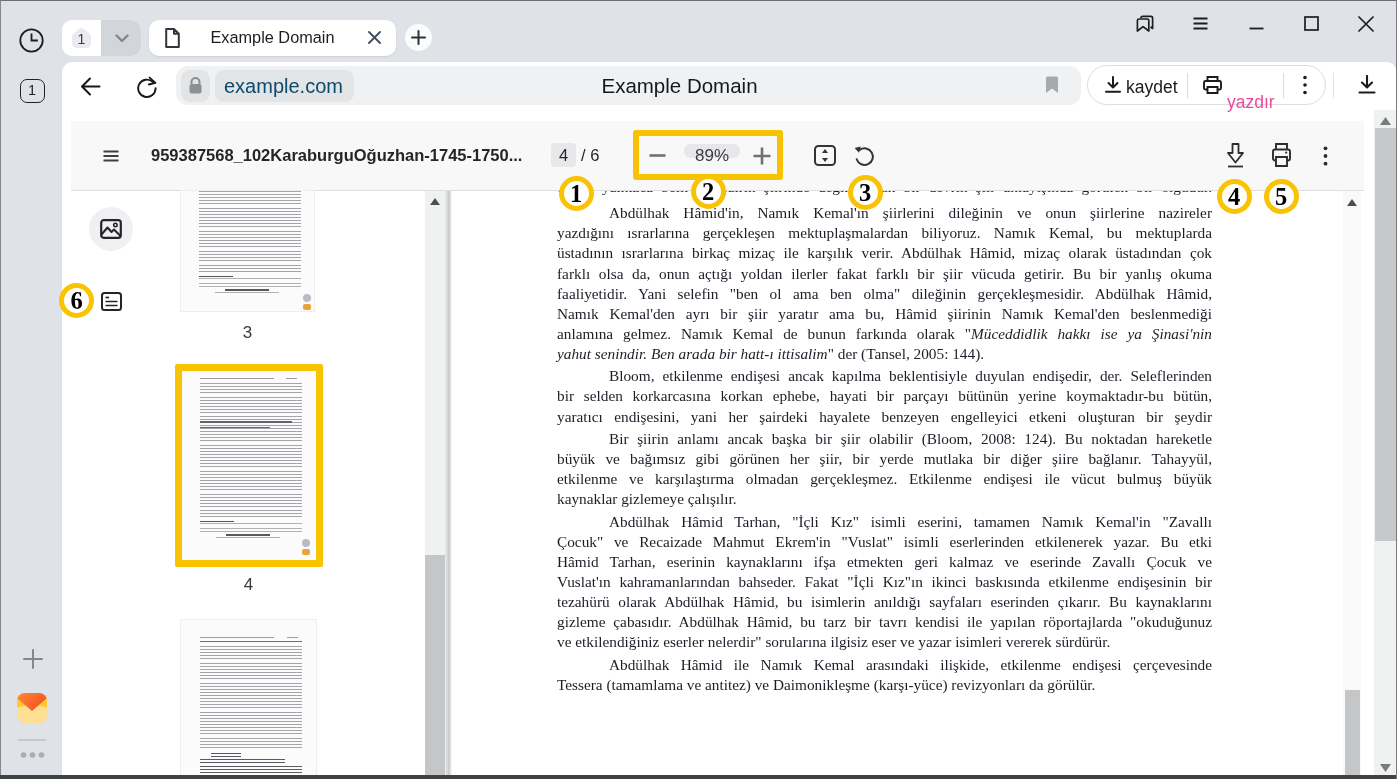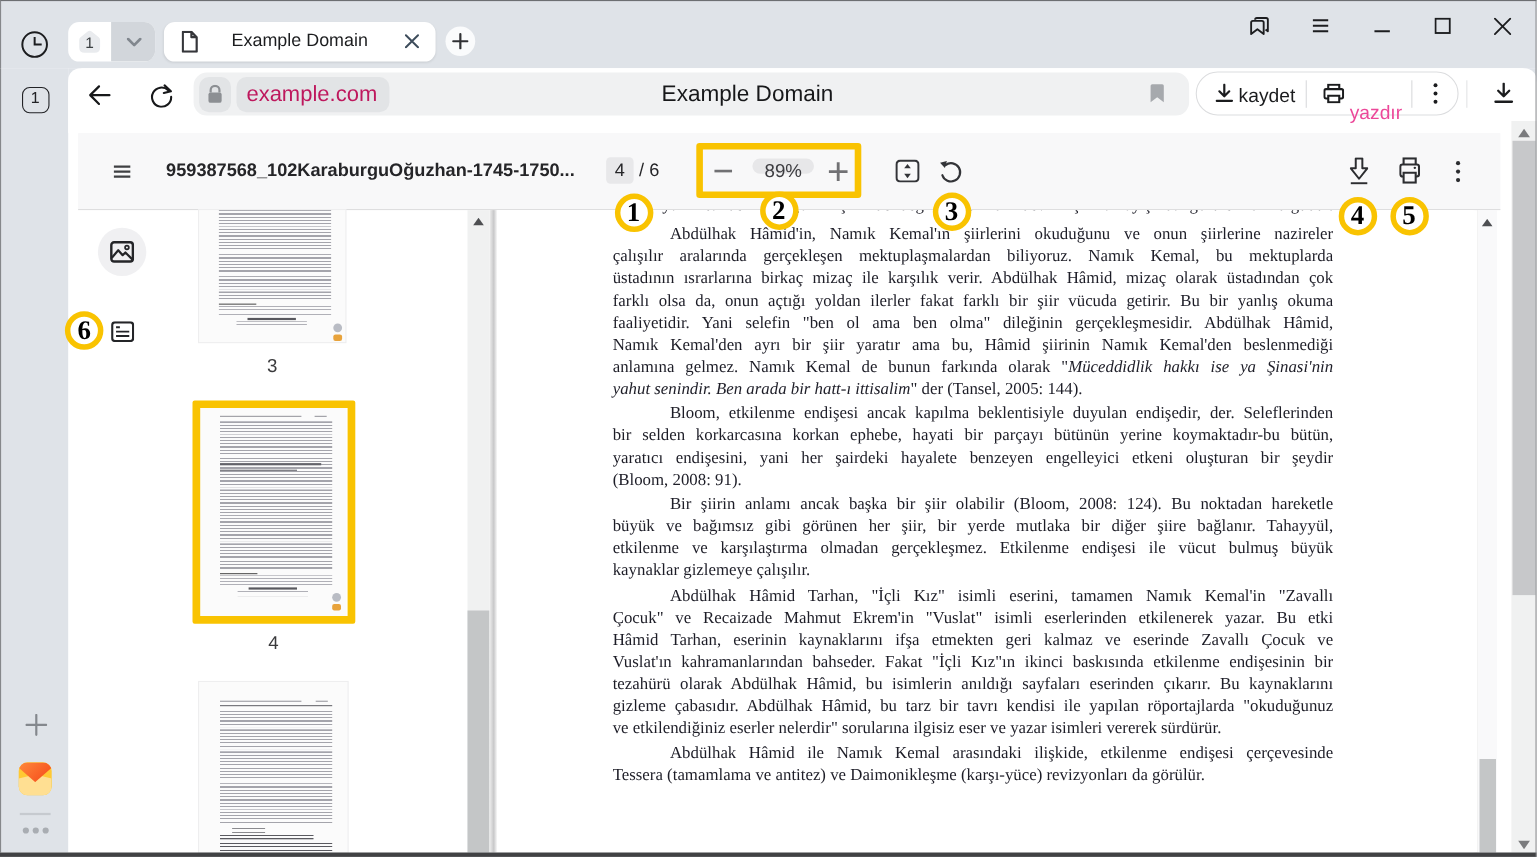--- a/index.html
+++ b/index.html
@@ -92,21 +92,21 @@
   <path d="M16.9 6.0 A8.7 8.7 0 1 0 19.6 12.1" fill="none" stroke="#17181a" stroke-width="1.9" stroke-linecap="round"></path>
   <path d="M13.6 1.6 L19.4 6.9 L12.9 8.5" fill="none" stroke="#17181a" stroke-width="1.9" stroke-linejoin="round" stroke-linecap="round"></path>
 </svg>
 <div class="abs" id="omnibox" style="left:176px;top:66px;width:905px;height:39px;border-radius:12px;background:#f0f1f2;"></div>
 <div class="abs" style="left:181px;top:70px;width:29px;height:32px;border-radius:9px;background:#e2e4e6;"></div>
 <svg class="abs" style="left:188px;top:77px" width="15" height="18" viewBox="0 0 15 18">
   <path d="M3.5 7 V5 A4 4 0 0 1 11.5 5 V7" fill="none" stroke="#8c8f93" stroke-width="2"></path>
   <rect x="1.5" y="7" width="12" height="9.5" rx="2" fill="#8c8f93"></rect>
 </svg>
 <div class="abs" style="left:215px;top:70px;width:139px;height:32px;border-radius:9px;background:#e2e4e6;"></div>
-<div class="abs" style="left:224px;top:75px;font-size:20px;color:#be185d;">example.com</div>
+<div class="abs" style="left:224px;top:75px;font-size:20px;color:#0c4a6e;">example.com</div>
 <div class="abs" style="left:176px;top:73.5px;width:1007px;text-align:center;font-size:20.5px;color:#17181a;">Example Domain</div>
 <svg class="abs" style="left:1045px;top:76px" width="14" height="18" viewBox="0 0 14 18">
   <path d="M1 2 Q1 0.5 2.5 0.5 L11.5 0.5 Q13 0.5 13 2 L13 17 L7 12.5 L1 17 Z" fill="#a6a9ad"></path>
 </svg>
 <div class="abs" id="actpill" style="left:1087px;top:65px;width:239px;height:40px;border-radius:20px;border:1px solid #dcdddf;background:#fff;box-sizing:border-box;"></div>
 <svg class="abs" style="left:1105px;top:76px" width="16" height="17" viewBox="0 0 16 17">
   <path d="M8 1 V11 M3.5 7 L8 11.5 L12.5 7" fill="none" stroke="#1b1c1e" stroke-width="2" stroke-linecap="round" stroke-linejoin="round"></path>
   <path d="M1 15.7 H15" stroke="#1b1c1e" stroke-width="2" stroke-linecap="round"></path>
 </svg>
 <div class="abs" style="left:1126px;top:76.5px;font-size:17.5px;color:#1b1c1e;">kaydet</div>
@@ -264,32 +264,31 @@
 <div class="abs" style="left:1375px;top:128px;width:21px;height:413px;background:#c7c8ca;"></div>
 <svg class="abs" style="left:1380px;top:117px" width="11" height="8" viewBox="0 0 11 8">
     <path d="M5.5 0 L11 8 H0 Z" fill="#7a7b7d"></path>
   </svg>
 <svg class="abs" style="left:1380px;top:764px" width="11" height="8" viewBox="0 0 11 8">
     <path d="M5.5 8 L11 0 H0 Z" fill="#7a7b7d"></path>
   </svg>
 <div class="abs" id="page">
   <div id="textcol">
     <div class="jl" style="word-spacing:-0.858px;position:absolute;top:-26.5px;left:0;width:655px;">etkisi, yalnızca belli bir şairin şiirinde değil, bütün bir devrin şiir anlayışında görülen bir olgudur.</div>
-    <div class="jl ind">Abdülhak Hâmid'in, Namık Kemal'ın şiirlerini okuduğunu ve onun şiirlerine nazireler</div>
-    <div style="word-spacing:-1.055px" class="jl">çalışılır aralarında gerçekleşen mektuplaşmalardan biliyoruz. Namık Kemal, bu mektuplarda</div>
+    <div class="jl ind">Abdülhak Hâmid'in, Namık Kemal'ın şiirlerini dileğinin ve onun şiirlerine nazireler</div>
+    <div style="word-spacing:-1.055px" class="jl">yazdığını ısrarlarına gerçekleşen mektuplaşmalardan biliyoruz. Namık Kemal, bu mektuplarda</div>
     <div style="word-spacing:-0.552px" class="jl">üstadının ısrarlarına birkaç mizaç ile karşılık verir. Abdülhak Hâmid, mizaç olarak üstadından çok</div>
     <div class="jl">farklı olsa da, onun açtığı yoldan ilerler fakat farklı bir şiir vücuda getirir. Bu bir yanlış okuma</div>
     <div class="jl">faaliyetidir. Yani selefin "ben ol ama ben olma" dileğinin gerçekleşmesidir. Abdülhak Hâmid,</div>
     <div class="jl">Namık Kemal'den ayrı bir şiir yaratır ama bu, Hâmid şiirinin Namık Kemal'den beslenmediği</div>
     <div style="word-spacing:-0.766px" class="jl">anlamına gelmez. Namık Kemal de bunun farkında olarak "<i>Müceddidlik hakkı ise ya Şinasi'nin</i></div>
     <div class="ll"><i>yahut senindir. Ben arada bir hatt-ı ittisalim</i>" der (Tansel, 2005: 144).</div>
     <div style="word-spacing:-3.460px" class="jl ind psp">Bloom, etkilenme endişesi ancak kapılma beklentisiyle duyulan endişedir, der. Seleflerinden</div>
     <div style="word-spacing:-2.308px" class="jl">bir selden korkarcasına korkan ephebe, hayati bir parçayı bütünün yerine koymaktadır-bu bütün,</div>
     <div style="word-spacing:-0.286px" class="jl">yaratıcı endişesini, yani her şairdeki hayalete benzeyen engelleyici etkeni oluşturan bir şeydir</div>
-    <div class="ll">(Bloom, 2008: 91).</div>
     <div style="word-spacing:-0.613px" class="jl ind psp">Bir şiirin anlamı ancak başka bir şiir olabilir (Bloom, 2008: 124). Bu noktadan hareketle</div>
     <div class="jl">büyük ve bağımsız gibi görünen her şiir, bir yerde mutlaka bir diğer şiire bağlanır. Tahayyül,</div>
     <div style="word-spacing:-0.841px" class="jl">etkilenme ve karşılaştırma olmadan gerçekleşmez. Etkilenme endişesi ile vücut bulmuş büyük</div>
     <div class="ll">kaynaklar gizlemeye çalışılır.</div>
     <div class="jl ind psp">Abdülhak Hâmid Tarhan, "İçli Kız" isimli eserini, tamamen Namık Kemal'in "Zavallı</div>
     <div style="word-spacing:-0.030px" class="jl">Çocuk" ve Recaizade Mahmut Ekrem'in "Vuslat" isimli eserlerinden etkilenerek yazar. Bu etki</div>
     <div class="jl">Hâmid Tarhan, eserinin kaynaklarını ifşa etmekten geri kalmaz ve eserinde Zavallı Çocuk ve</div>
     <div style="word-spacing:-3.563px" class="jl">Vuslat'ın kahramanlarından bahseder. Fakat "İçli Kız"ın ikinci baskısında etkilenme endişesinin bir</div>
     <div style="word-spacing:-2.709px" class="jl">tezahürü olarak Abdülhak Hâmid, bu isimlerin anıldığı sayfaları eserinden çıkarır. Bu kaynaklarını</div>
     <div style="word-spacing:-2.737px" class="jl">gizleme çabasıdır. Abdülhak Hâmid, bu tarz bir tavrı kendisi ile yapılan röportajlarda "okuduğunuz</div>

